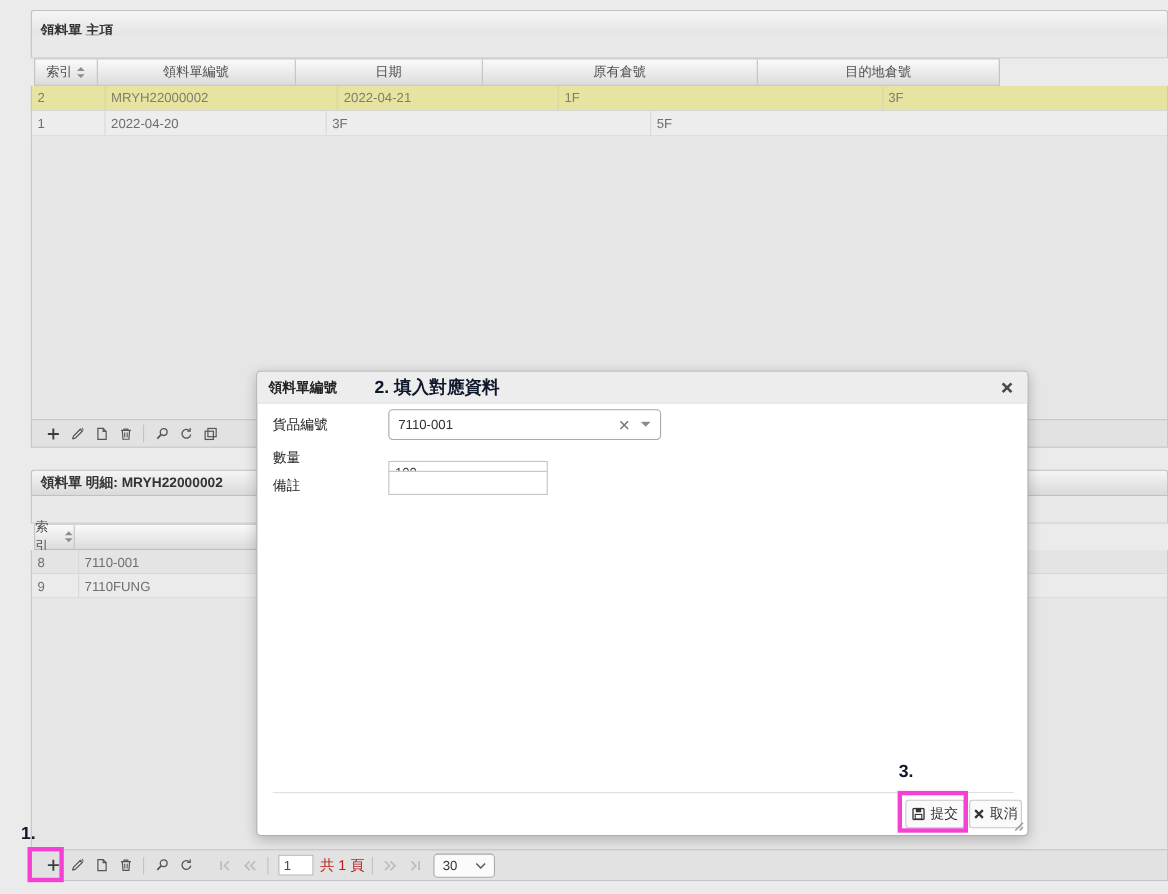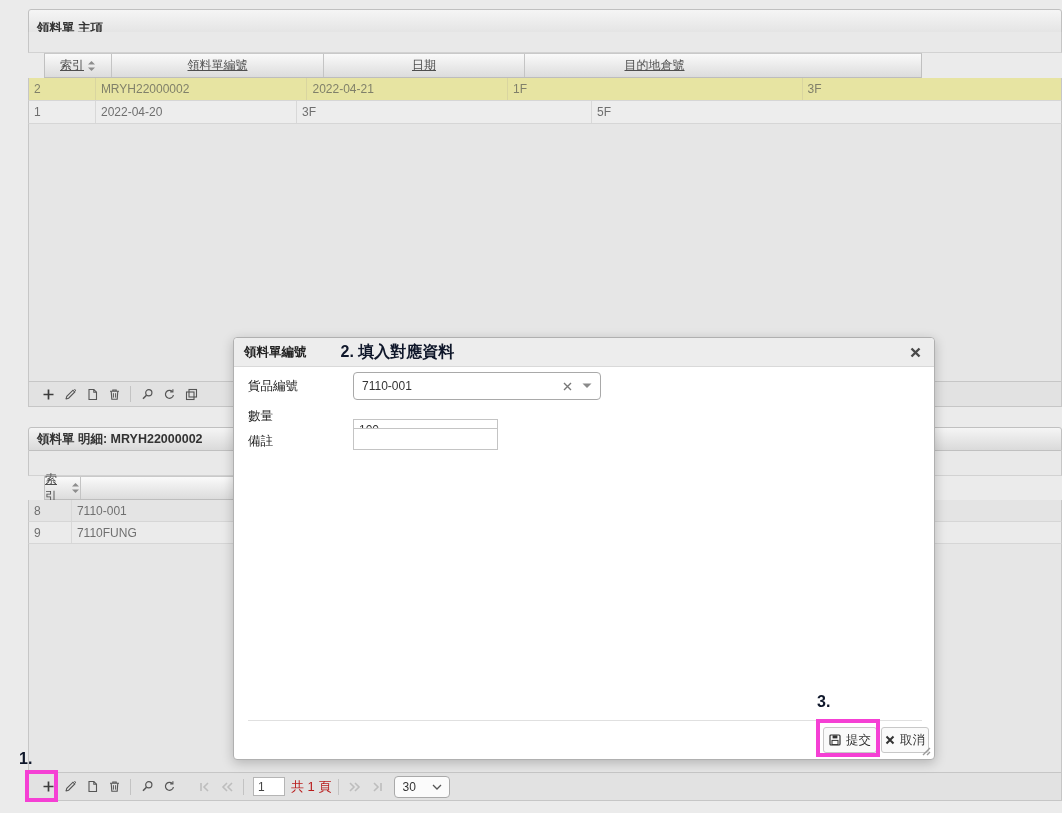--- a/index.html
+++ b/index.html
@@ -20,25 +20,25 @@
     display:flex; align-items:center; padding-left:8px;
     font-weight:bold; color:#333; font-size:12.5px;
   }
   .caption-bar {
     left:28px; width:1034px;
     background:#e9e9e9;
     border-left:1px solid #c6c6c6; border-right:1px solid #c6c6c6;
     border-bottom:1px solid #d2d2d2;
   }
   .grid-header {
-    left:44px; width:878px;
+    left:31px; width:878px;
     background:linear-gradient(#fafafa,#dcdcdc);
     border-left:1px solid #c0c0c0; border-right:1px solid #c0c0c0;
     border-top:1px solid #c9c9c9; border-bottom:1px solid #bdbdbd;
-    display:flex; color:#4f4f4f;text-decoration:underline;
+    display:flex; color:#4f4f4f;
   }
   .grid-header .hcell {
     display:flex; align-items:center; justify-content:center;
     border-right:1px solid #c4c4c4; height:100%;
     cursor:pointer; gap:3px;
   }
   .grid-header .hcell:last-child { border-right:none; }
   .grid-row {
     left:28px; width:1034px; display:flex;
     border-left:1px solid #c6c6c6; border-right:1px solid #c6c6c6;
@@ -149,20 +149,23 @@
             <path d="M1 7.4L4.5 11 8 7.4z" fill="#8d8d8d"></path>
           </svg>
       </span>
     </div>
     <div class="hcell" style="width:212px;">
       <span>領料單編號</span>
     </div>
     <div class="hcell" style="width:201px;">
       <span>日期</span>
     </div>
+    <div class="hcell" style="width:295px;">
+      <span>原有倉號</span>
+    </div>
     <div class="hcell" style="width:259px;">
       <span>目的地倉號</span>
     </div>
   </div>
 
   <div class="abs grid-row row-hl" style="top:78px;height:23px;">
     <div class="cell" style="width:67px;">2</div>
     <div class="cell" style="width:212px;">MRYH22000002</div>
     <div class="cell" style="width:201px;">2022-04-21</div>
     <div class="cell" style="width:295px;">1F</div>

